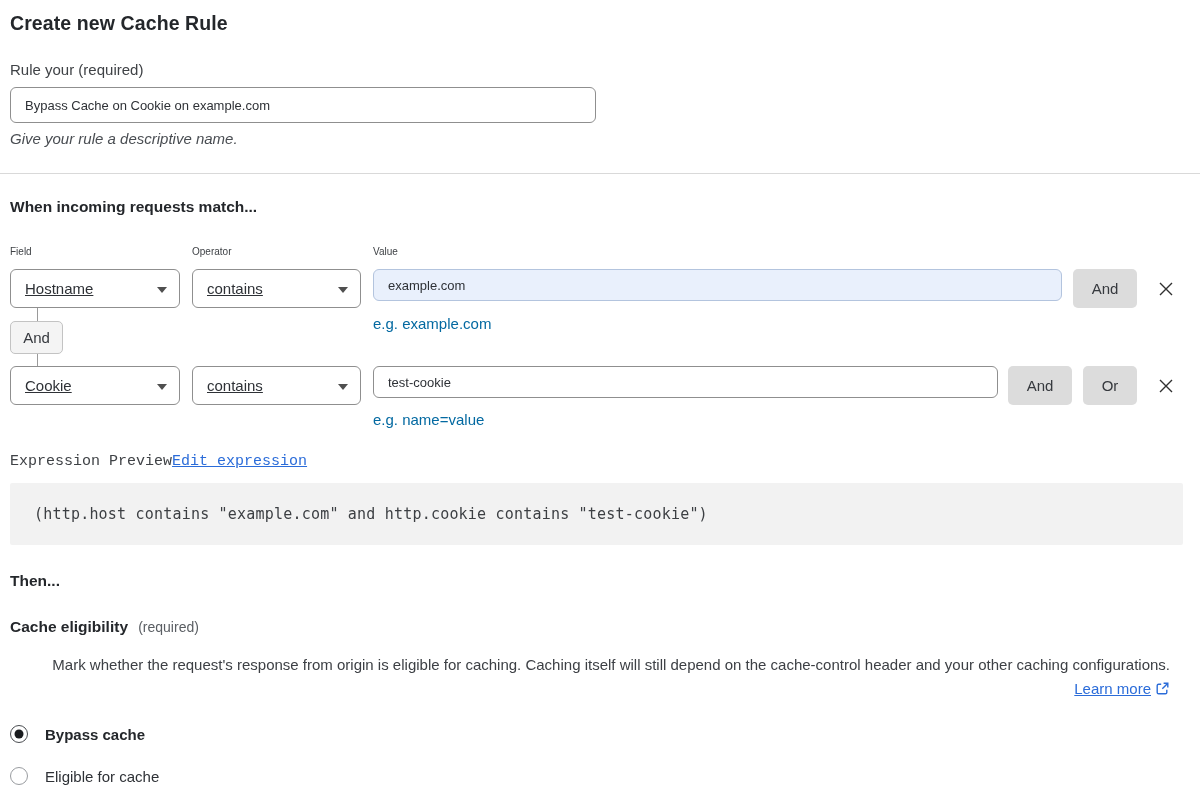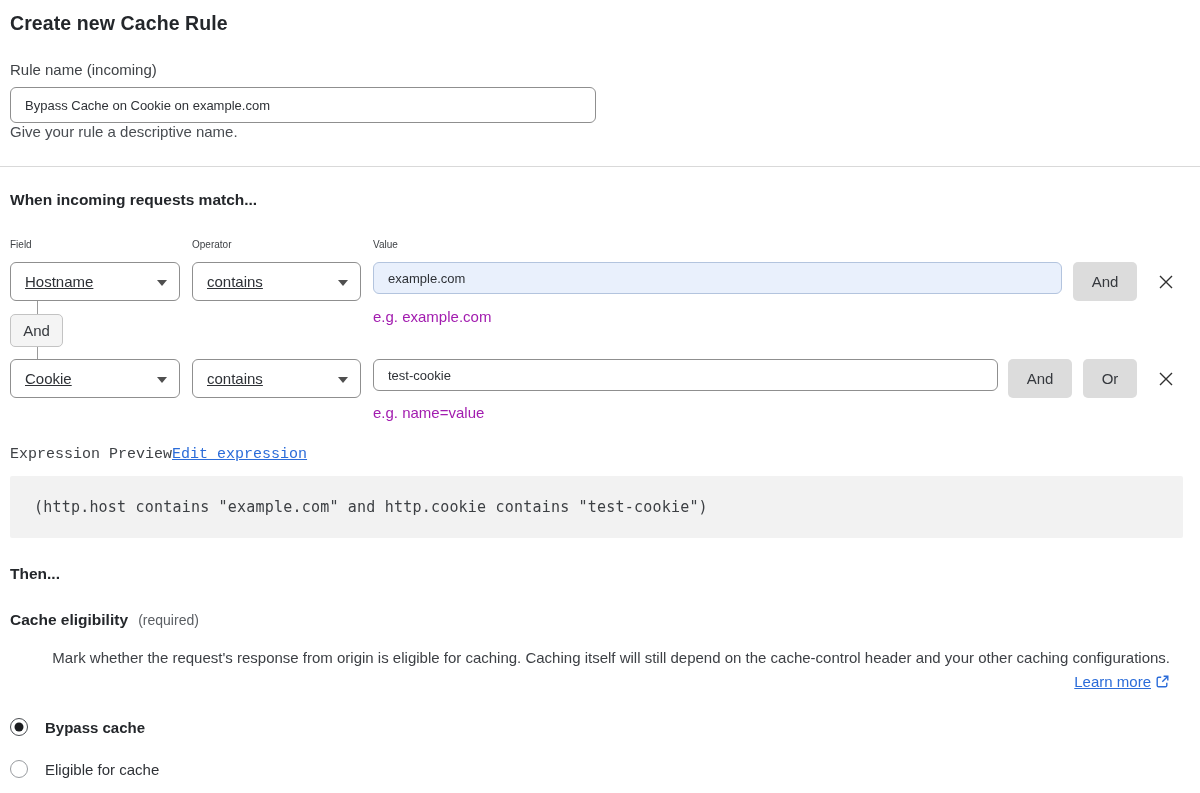--- a/index.html
+++ b/index.html
@@ -25,21 +25,21 @@
     font-family: "Liberation Sans", sans-serif;
     font-size: 13px;
     color: #2e3136;
     border: 1px solid #8f8f8f;
     border-radius: 6px;
     padding: 0 14px;
     background: #fff;
     outline: none;
   }
   .rule-name-input { display: block; margin-top: 9px; width: 586px; height: 36px; }
-  .helper { font-size: 15px; color: #494d52; }
+  .helper { margin-top: 7px; font-size: 15px; color: #494d52; font-style: italic; }
 
   hr.divider { margin: 26px -17px 0 -10px; border: none; border-top: 1px solid #d9d9d9; }
 
   h2.section-heading { margin: 24px 0 0; font-size: 15.5px; font-weight: 700; color: #24272b; }
 
   .col-labels { display: flex; margin-top: 30px; font-size: 10px; color: #3f4246; }
   .col-field { width: 182px; }
   .col-operator { width: 181px; }
 
   .match-row { display: flex; align-items: stretch; height: 39px; margin-top: 12px; }
@@ -87,21 +87,21 @@
   .or-btn { margin-left: 11px; width: 54px; }
 
   .x-btn {
     background: none; border: none; padding: 0;
     margin-left: 18px; width: 22px;
     display: flex; align-items: center; justify-content: center;
     cursor: pointer;
   }
 
   .between { position: relative; height: 58px; }
-  .hint { font-size: 15px; color: #a21caf; }
+  .hint { font-size: 15px; color: #0369a1; }
   .hint-abs { position: absolute; left: 363px; top: 7px; }
   .connector-btn {
     position: absolute; left: 0; top: 13px;
     height: 33px; width: 53px;
     font-family: "Liberation Sans", sans-serif;
     font-size: 15px; color: #36393e;
     background: #f4f4f4;
     border: 1px solid #c3c3c3;
     border-radius: 5px;
     cursor: pointer;
@@ -156,21 +156,21 @@
   .radio-label { margin-left: 17px; color: #2e3136; }
   .radio-label.bold { font-weight: 700; color: #24272b; }
 </style>
 </head>
 <body>
 
 <div class="page">
 
   <h1 class="page-title">Create new Cache Rule</h1>
 
-  <label class="rule-label">Rule name (incoming)</label>
+  <label class="rule-label">Rule your (required)</label>
   <input class="text-input rule-name-input" type="text" value="Bypass Cache on Cookie on example.com" style="">
   <div class="helper">Give your rule a descriptive name.</div>
 
   <hr class="divider">
 
   <h2 class="section-heading">When incoming requests match...</h2>
 
   <div>
     <div class="col-labels">
       <span class="col-field">Field</span>

